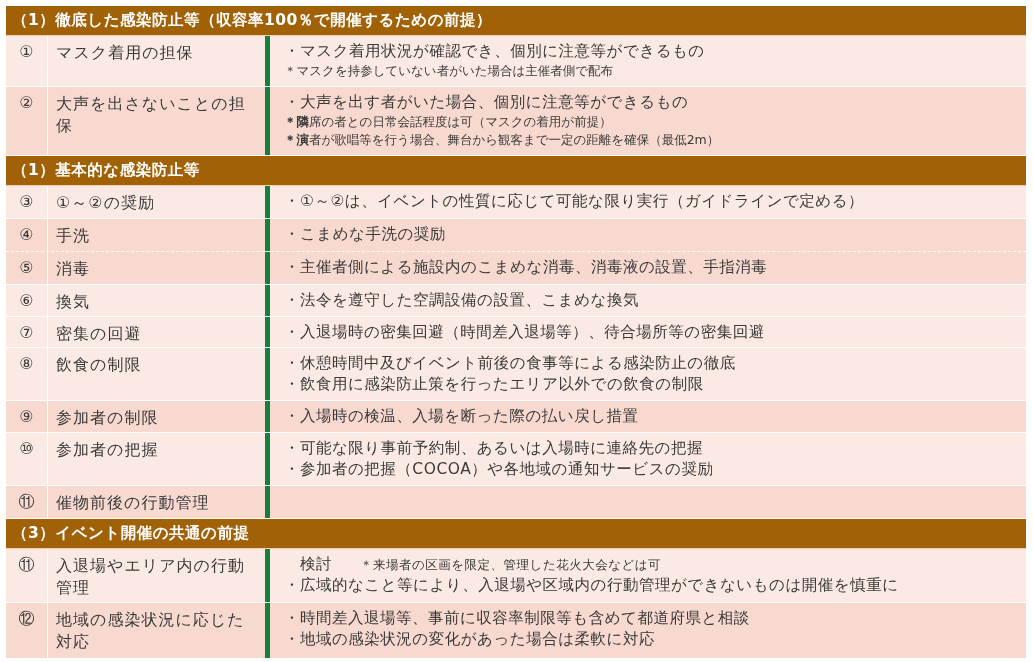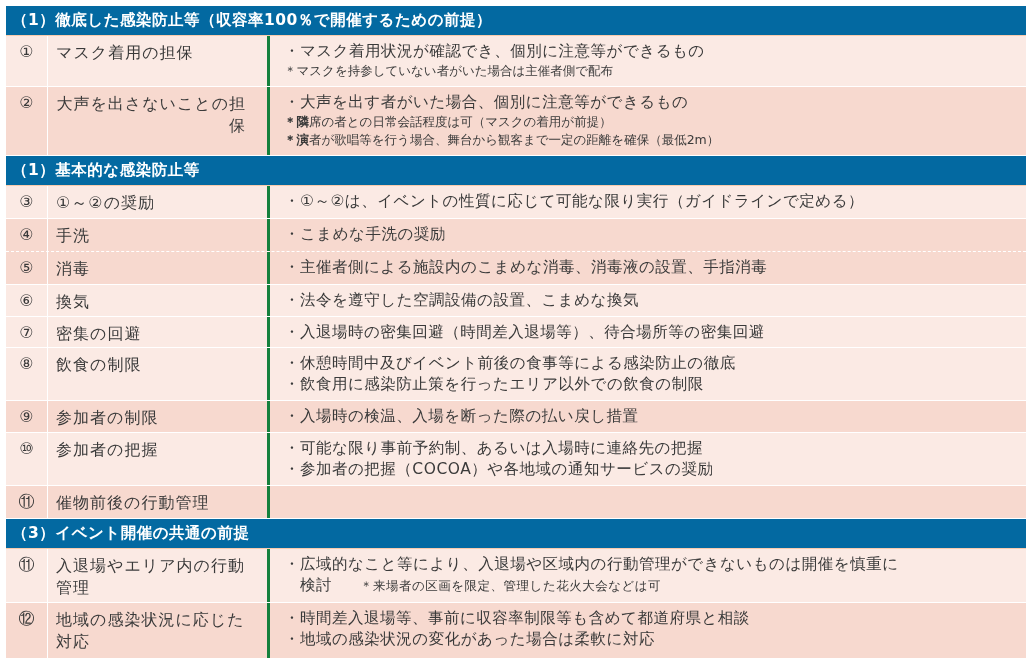--- a/index.html
+++ b/index.html
@@ -1,26 +1,26 @@
 <!DOCTYPE html>
 <html><head>
 <meta charset="utf-8">
 <style>
   html, body { margin:0; padding:0; background:#ffffff; }
   body { width:1033px; height:662px; position:relative; overflow:hidden;
          font-family:"DejaVu Sans", "Liberation Sans", sans-serif; color:#3a3a3a; }
   .table { position:absolute; left:6px; top:6px; width:1020px; }
-  .section { background:#0369a1; color:#ffffff; font-weight:bold; font-size:15.5px;
+  .section { background:#a16207; color:#ffffff; font-weight:bold; font-size:15.5px;
              height:29px; line-height:29px; padding-left:6px; border-bottom:1px solid #f8cbad; letter-spacing:0.5px; }
   .row { display:flex; border-bottom:1px solid #ffffff; }
   .row.light { background:#FBEAE4; }
   .row.dark { background:#F7D9CF; }
   .row.dashed { border-bottom:1px dashed #ffffff; }
   .num { width:42px; flex:none; text-align:center; font-size:16px; padding-top:6px; border-right:1px solid #ffffff; box-sizing:border-box; }
-  .label { width:222px; flex:none; font-size:16px; padding:6px 8px 0 8px; line-height:22px; border-right:3px solid #15803d; box-sizing:border-box; letter-spacing:1px; }
+  .label { width:222px; flex:none; font-size:16px; padding:6px 8px 0 8px; line-height:22px; border-right:5px solid #15803d; box-sizing:border-box; letter-spacing:1px; }
   .desc { flex:1; padding:5px 8px 16px 14px; box-sizing:border-box; }
   .line { font-size:15.5px; line-height:21px; letter-spacing:0.5px; white-space:nowrap; }
   .note { font-size:12.5px; line-height:18px; white-space:nowrap; }
   .note.bold-star::first-letter { font-weight:bold; }
   .inline-note { font-size:12.5px; margin-left:28px; }
 </style>
 </head>
 <body>
 
 <div class="table">
@@ -31,21 +31,21 @@
     <div class="num">①</div>
     <div class="label">マスク着用の担保</div>
     <div class="desc">
       <div class="line">・マスク着用状況が確認でき、個別に注意等ができるもの</div>
       <div class="note">＊マスクを持参していない者がいた場合は主催者側で配布</div>
     </div>
   </div>
 
   <div class="row dark" style="height:68px">
     <div class="num">②</div>
-    <div class="label" style="width:222px;white-space:normal;text-align:right;">
+    <div class="label" style="width:222px;white-space:normal;">
       <span style="display:block;width:190px;">大声を出さないことの担保</span>
     </div>
     <div class="desc">
       <div class="line">・大声を出す者がいた場合、個別に注意等ができるもの</div>
       <div class="note bold-star">＊隣席の者との日常会話程度は可（マスクの着用が前提）</div>
       <div class="note bold-star">＊演者が歌唱等を行う場合、舞台から観客まで一定の距離を確保（最低2m）</div>
     </div>
   </div>
 
   <div class="section">（1）基本的な感染防止等</div>
@@ -122,22 +122,22 @@
   </div>
 
   <div class="section">（3）イベント開催の共通の前提</div>
 
   <div class="row light" style="height:53px">
     <div class="num">⑪</div>
     <div class="label">
       <span style="display:block;width:195px;">入退場やエリア内の行動管理</span>
     </div>
     <div class="desc">
+      <div class="line"><span>　検討</span><span class="inline-note">＊来場者の区画を限定、管理した花火大会などは可</span></div>
       <div class="line">・広域的なこと等により、入退場や区域内の行動管理ができないものは開催を慎重に</div>
-      <div class="line"><span>　検討</span><span class="inline-note">＊来場者の区画を限定、管理した花火大会などは可</span></div>
     </div>
   </div>
 
   <div class="row dark" style="height:55px">
     <div class="num">⑫</div>
     <div class="label">
       <span style="display:block;width:195px;">地域の感染状況に応じた対応</span>
     </div>
     <div class="desc">
       <div class="line">・時間差入退場等、事前に収容率制限等も含めて都道府県と相談</div>

